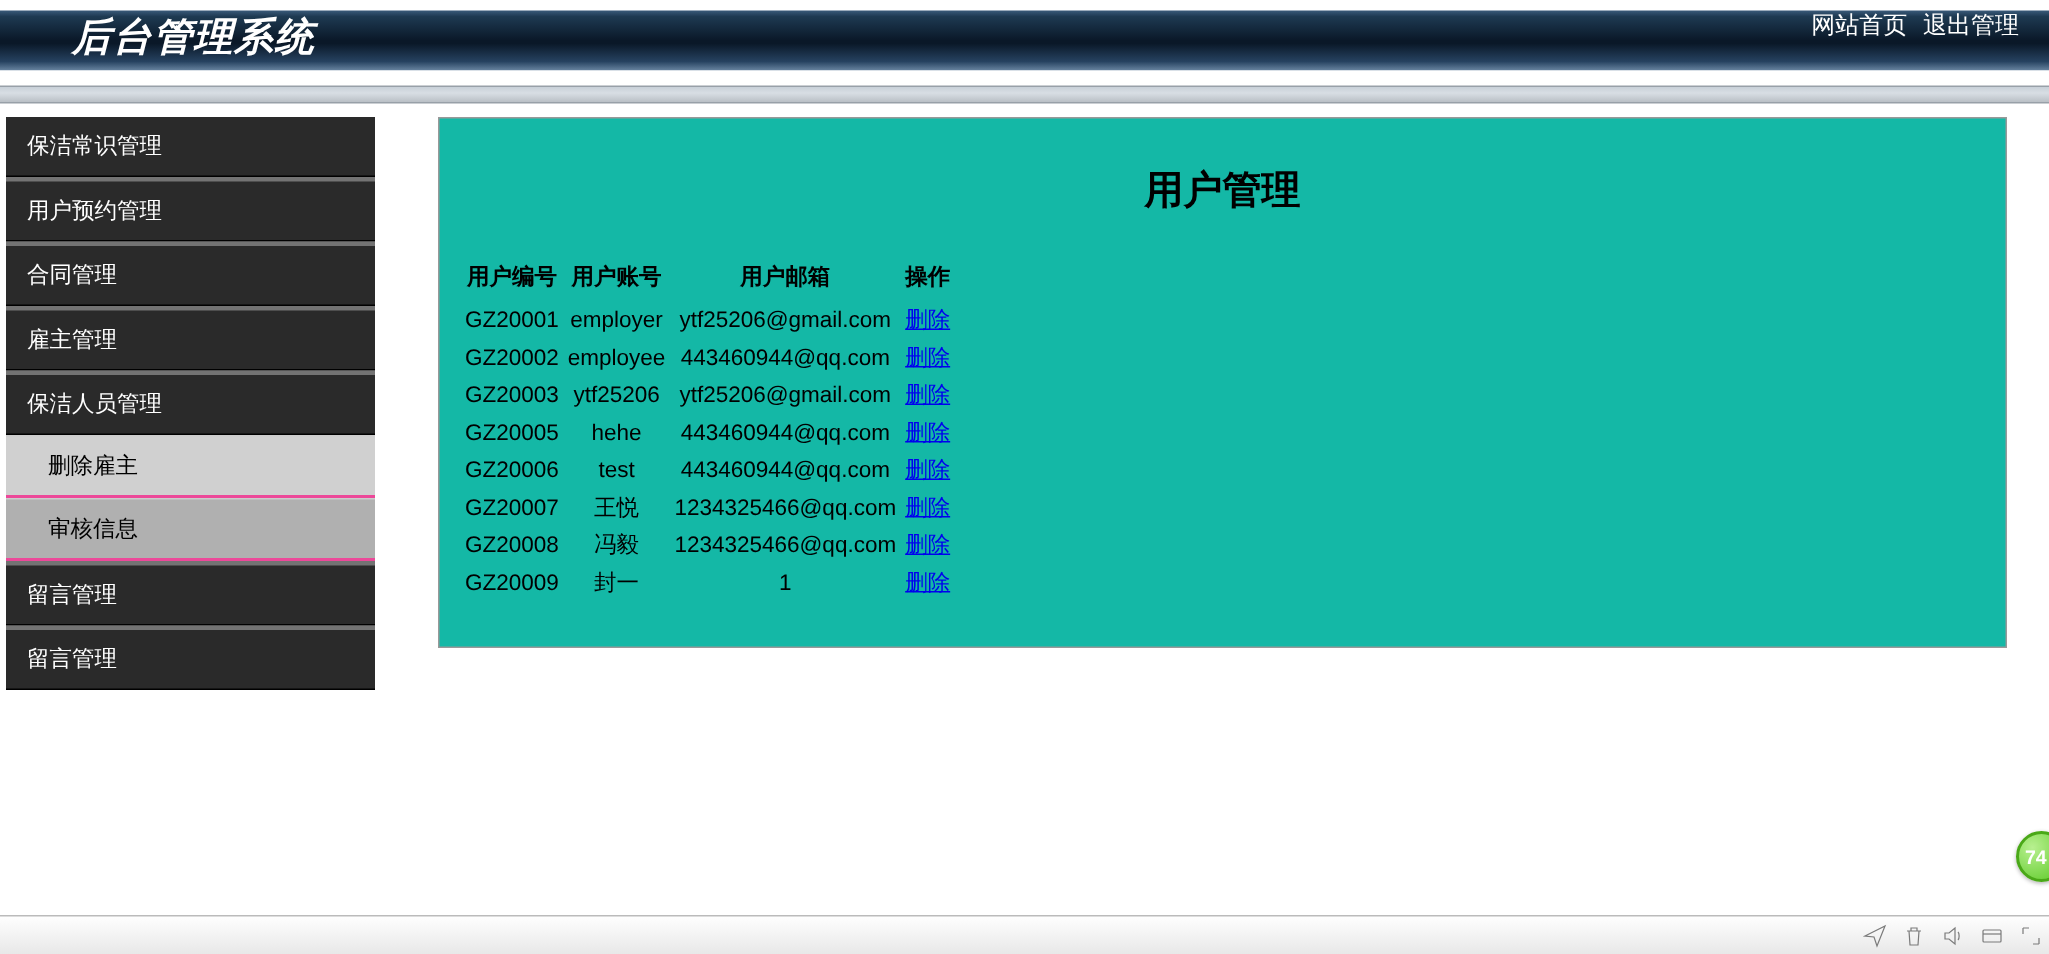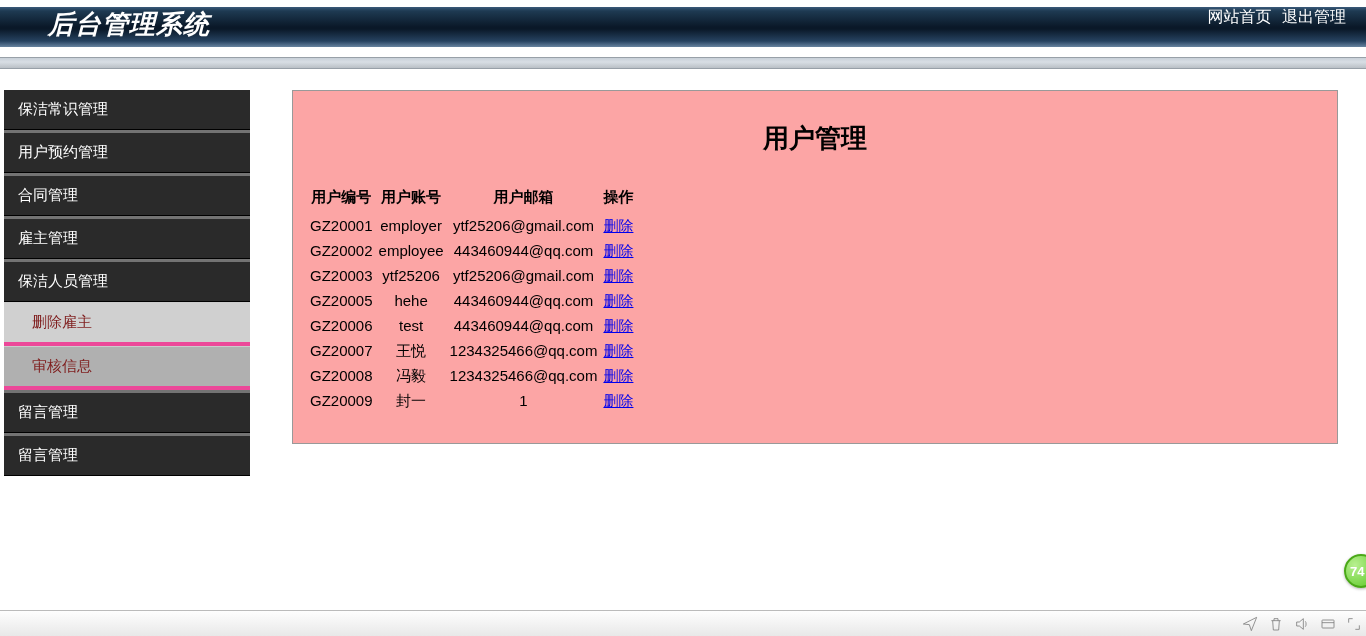--- a/index.html
+++ b/index.html
@@ -47,62 +47,62 @@
       background: #fff;
     }
     .gradient-bar {
       height: 12px;
       background: linear-gradient(to bottom, #c8d0d8 0%, #d8dee4 40%, #bac0c6 100%);
       border-top: 1px solid #98a0a8;
       border-bottom: 1px solid #98a0a8;
     }
     .container {
       display: flex;
-      padding-top: 21px;
+      padding-top: 9px;
     }
     .sidebar {
       width: 246px;
       margin-left: 4px;
       flex-shrink: 0;
     }
     .sidebar-item {
       background: #2a2a2a;
       color: #fff;
       padding: 10px 14px;
       border-bottom: 1px solid #000;
       border-top: 3px solid #737373;
       font-size: 15px;
       cursor: pointer;
     }
     .sidebar-item:first-child {
       border-top: none;
     }
     .sidebar-subitem {
       background: #b0b0b0;
-      color: #7f1d1d;
+      color: #000000;
       padding: 10px 14px 10px 28px;
-      border-bottom: 4px solid #ec4899;
+      border-bottom: 2px solid #ec4899;
       border-top: 1px solid #ccc;
       font-size: 15px;
       cursor: pointer;
     }
     .sidebar-subitem.active {
       background: #d0d0d0;
     }
     .content-gap {
       width: 42px;
       flex-shrink: 0;
     }
     .content {
       flex: 1;
       padding-right: 28px;
     }
     .panel {
       border: 1px solid #999;
-      background: #fca5a5;
+      background: #14b8a6;
       padding: 30px 14px 30px 14px;
       min-height: 320px;
     }
     .panel-title {
       font-size: 26px;
       font-weight: bold;
       text-align: center;
       margin-bottom: 28px;
       color: #000;
     }

